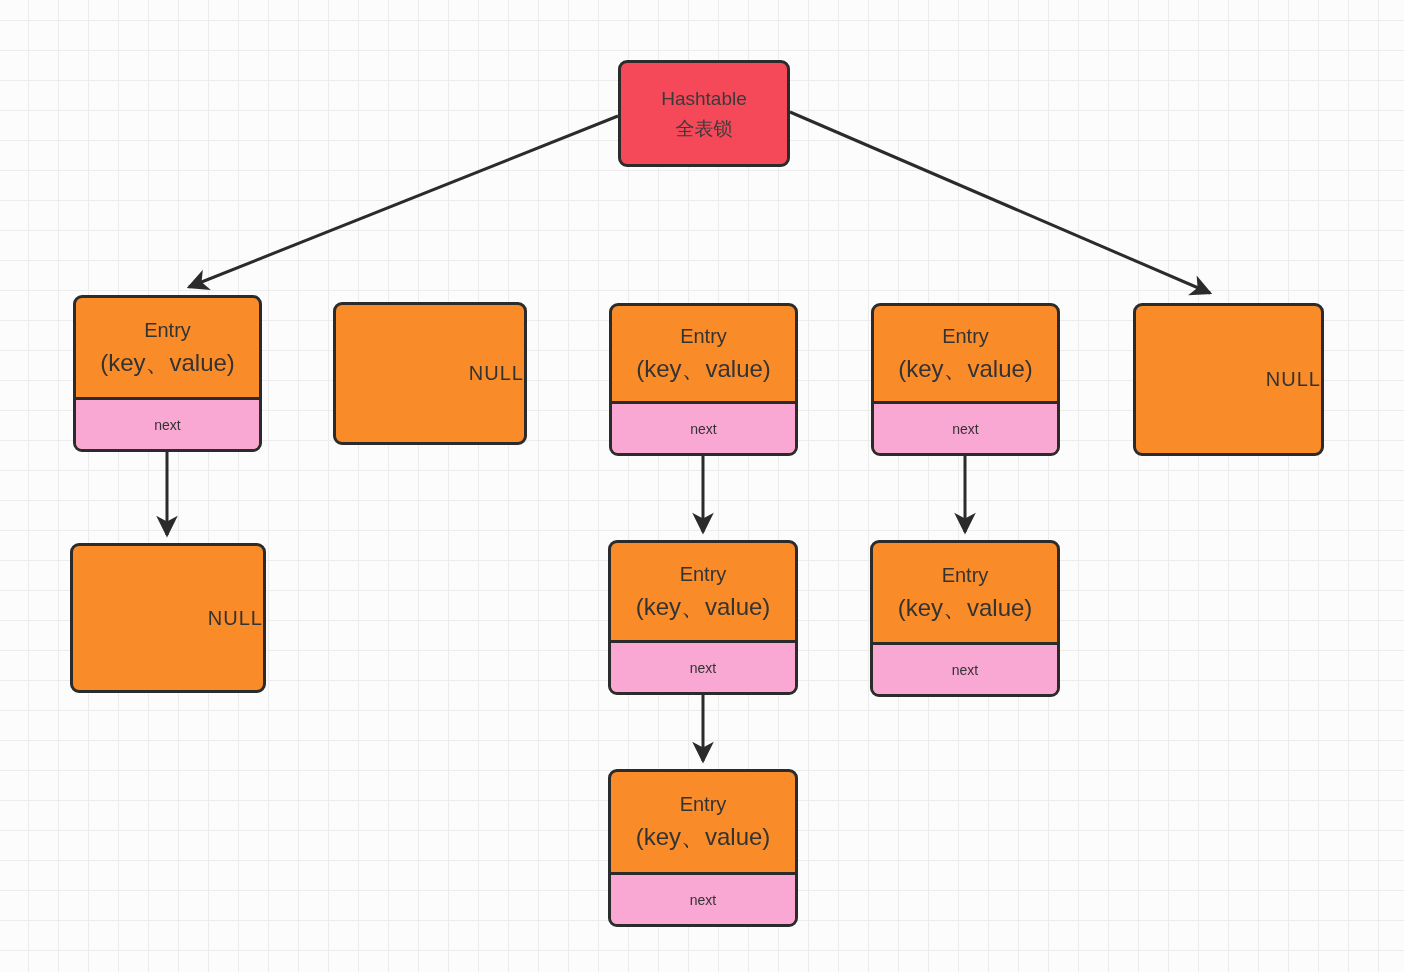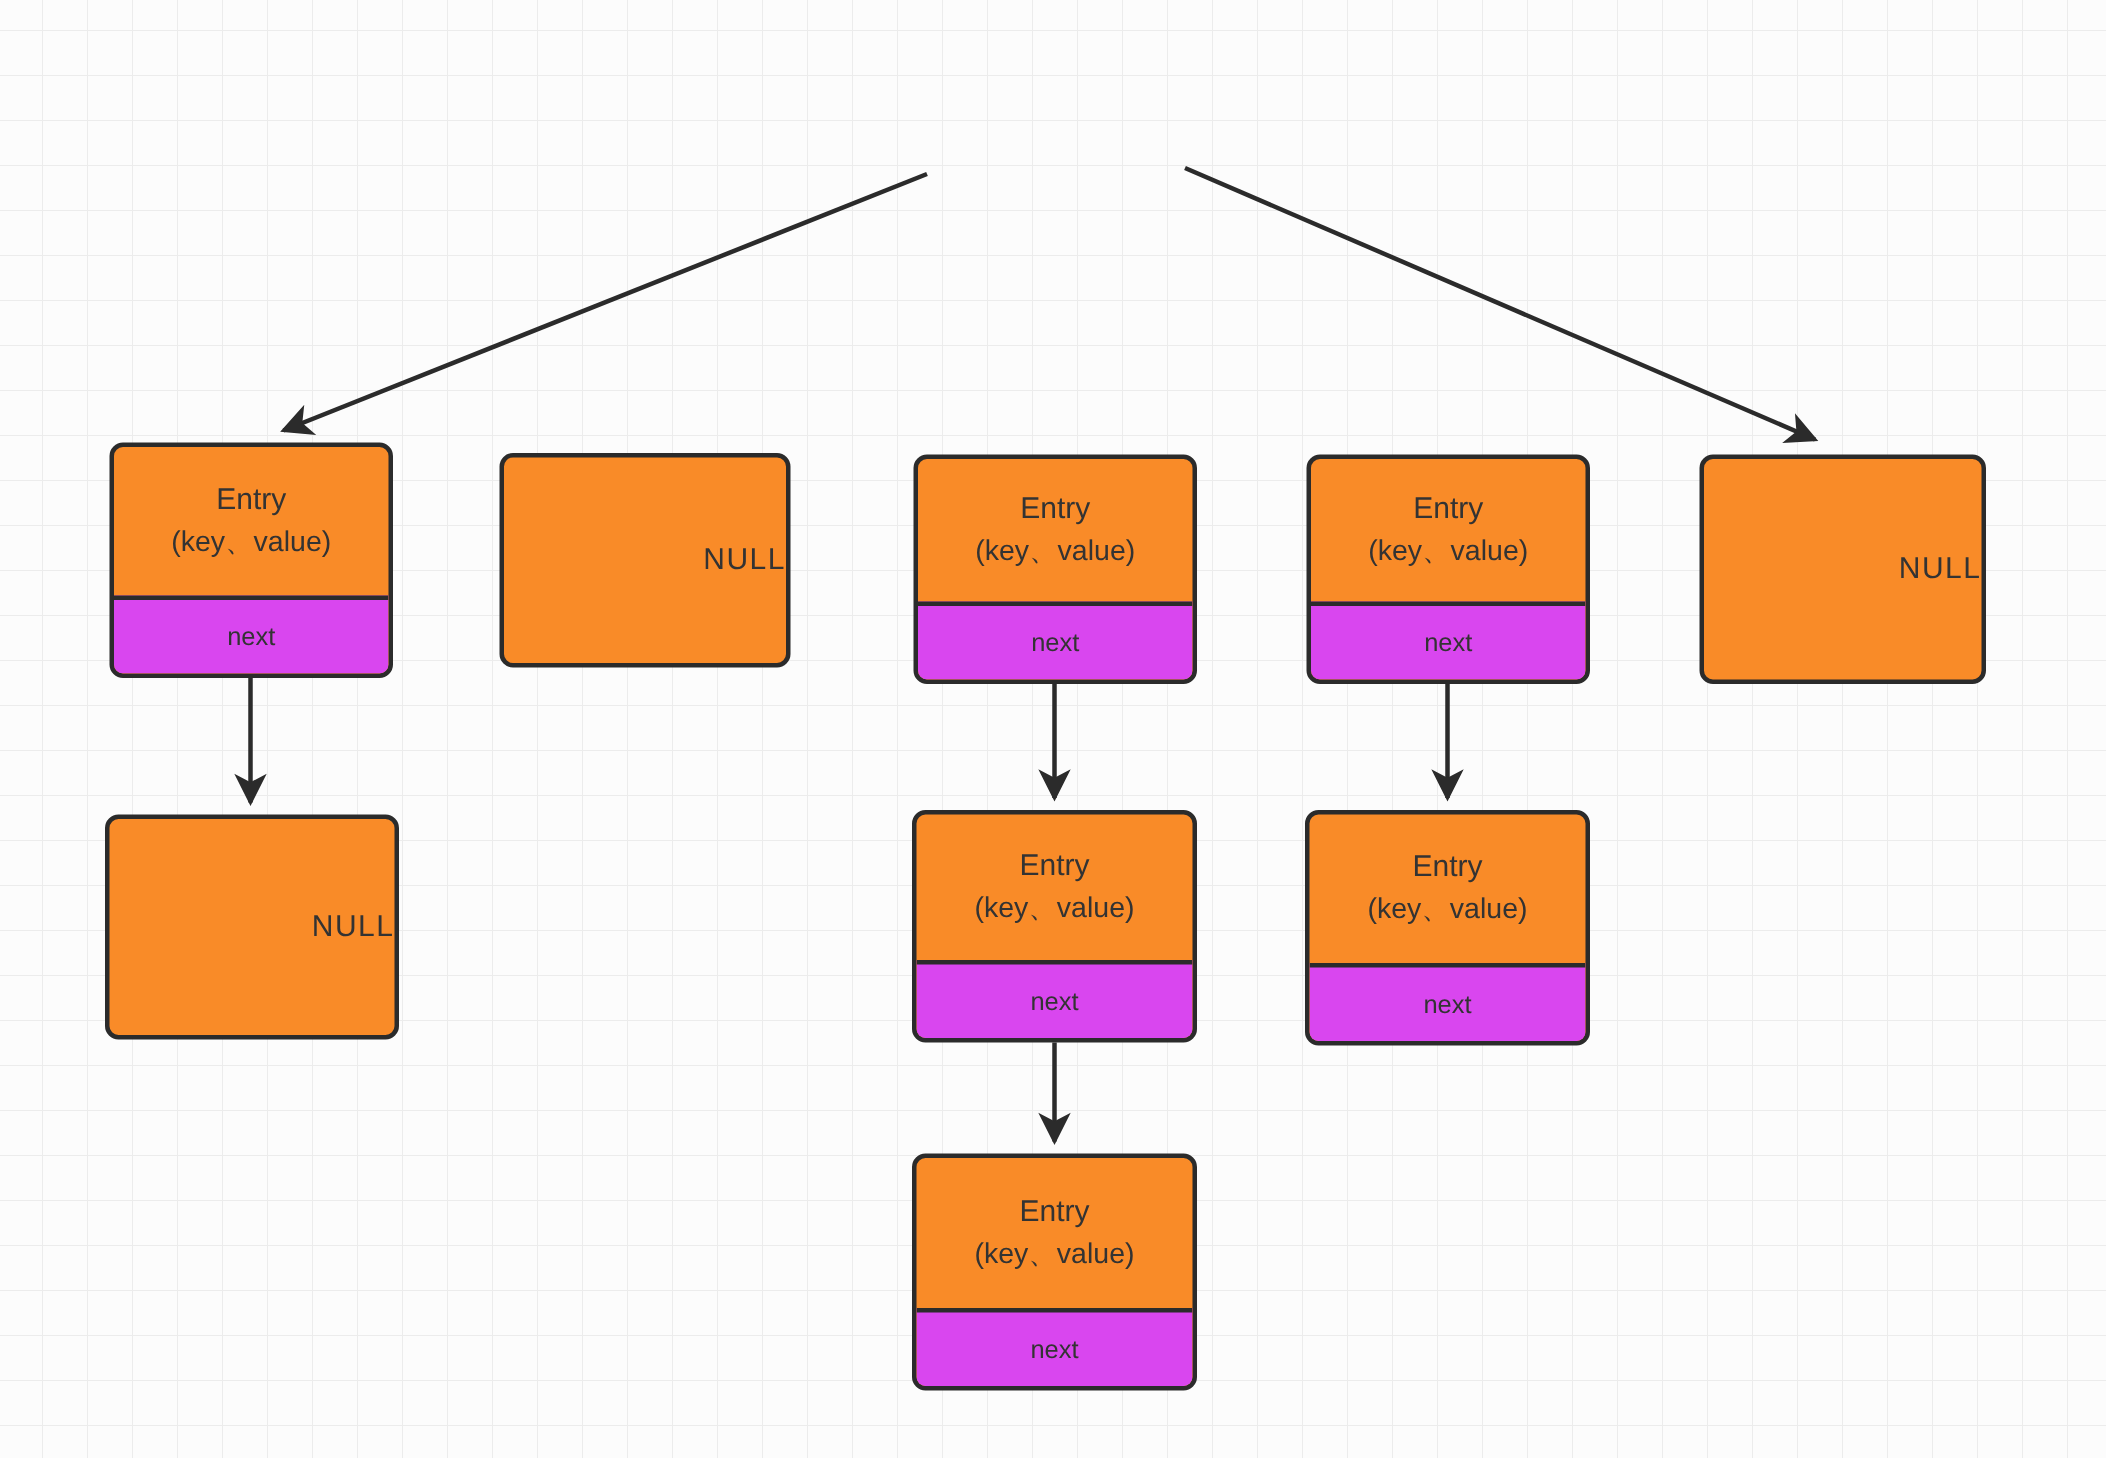--- a/index.html
+++ b/index.html
@@ -52,29 +52,29 @@
   }
   .entry-body {
     flex: 1;
     display: flex;
     flex-direction: column;
     align-items: center;
     justify-content: center;
     line-height: 1.5;
   }
   .entry-title { font-size: 20px; }
-  .entry-subtitle { font-size: 19px; }
+  .entry-subtitle { font-size: 24px; }
   .entry-next {
     height: 49px;
-    background: #d946ef;
+    background: #f9a8d4;
     border-top: 3px solid #2B2B2B;
     display: flex;
     align-items: center;
     justify-content: center;
-    font-size: 17px;
+    font-size: 14px;
   }
   .nullbox {
     background: #F98B28;
     display: flex;
     align-items: center;
     justify-content: flex-end;
     font-size: 20px;
     letter-spacing: 1px;
   }
 </style>
@@ -90,20 +90,24 @@
       </marker>
     </defs>
     <line x1="618" y1="116" x2="189" y2="287" stroke="#2B2B2B" stroke-width="3" marker-end="url(#ah)"></line>
     <line x1="790" y1="112" x2="1210" y2="293" stroke="#2B2B2B" stroke-width="3" marker-end="url(#ah)"></line>
     <line x1="167" y1="452" x2="167" y2="535" stroke="#2B2B2B" stroke-width="3" marker-end="url(#ah)"></line>
     <line x1="703" y1="456" x2="703" y2="532" stroke="#2B2B2B" stroke-width="3" marker-end="url(#ah)"></line>
     <line x1="965" y1="456" x2="965" y2="532" stroke="#2B2B2B" stroke-width="3" marker-end="url(#ah)"></line>
     <line x1="703" y1="695" x2="703" y2="761" stroke="#2B2B2B" stroke-width="3" marker-end="url(#ah)"></line>
   </svg>
 
+  <div class="node root" style="left:618px; top:60px; width:172px; height:107px;">
+    <div>Hashtable</div>
+    <div>全表锁</div>
+  </div>
 
   <div class="node entry" style="left:73px; top:295px; width:189px; height:157px;">
     <div class="entry-body">
       <div class="entry-title">Entry</div>
       <div class="entry-subtitle">(key、value)</div>
     </div>
     <div class="entry-next">next</div>
   </div>
 
   <div class="node nullbox" style="left:333px; top:302px; width:194px; height:143px;">

